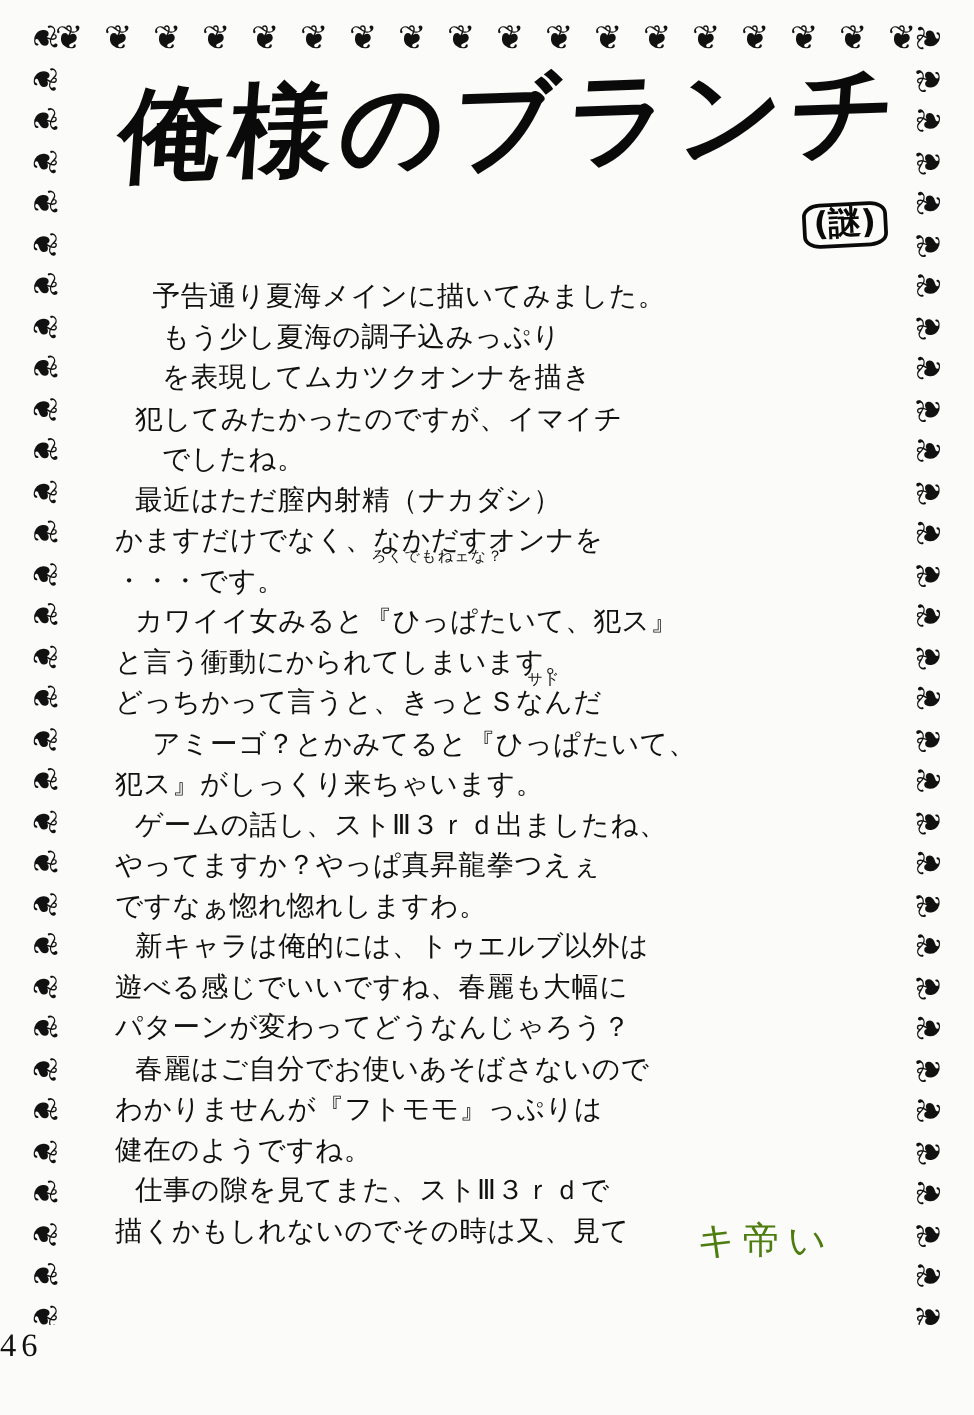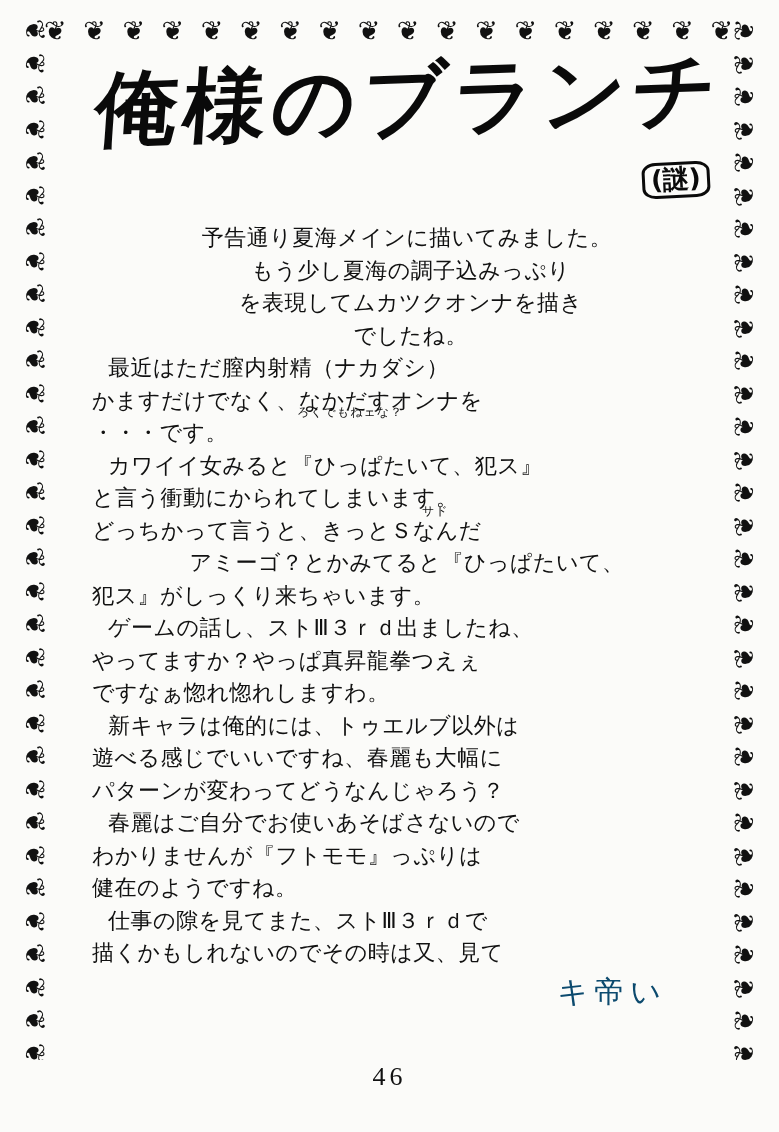--- a/index.html
+++ b/index.html
@@ -89,52 +89,52 @@
     position: absolute;
     left: 92px;
     top: 222px;
     width: 600px;
     color: #111;
     font-size: 22px;
     line-height: 32.5px;
     letter-spacing: 0.5px;
   }
   .line { white-space: pre-wrap; position: relative; }
-  .indent1 { padding-left: 30px; text-align: center; }
+  .indent1 { padding-left: 30px; }
   .indent2 { padding-left: 16px; }
 
   .ruby {
     font-size: 12px;
     letter-spacing: 1px;
     line-height: 11px;
     position: absolute;
     color: #111;
   }
   .ruby-a { left: 205px; top: -10px; }
   .ruby-b { left: 330px; top: -9px; }
 
   
   .signature {
     position: absolute;
     right: 112px;
     top: 972px;
     font-size: 30px;
     letter-spacing: 6px;
-    color: #0c4a6e;
+    color: #4d7c0f;
     font-weight: normal;
     margin-left: 12px;
   }
 
   
   .page-number {
     position: absolute;
     left: 0;
     top: 1062px;
     width: 779px;
-    text-align: center;
+    text-align: left;
     font-size: 26px;
     letter-spacing: 4px;
     color: #111;
     font-family: "Liberation Serif", serif;
   }
 </style>
 </head>
 <body>
 
 <div id="page">
@@ -217,20 +217,21 @@
 
   <div class="title-block">
     <div class="title-main">俺様のブランチ</div>
     <div class="title-sub">(謎)</div>
   </div>
 
   <div class="body-text">
       <div class="line indent1">予告通り夏海メインに描いてみました。</div>
       <div class="line indent1"> もう少し夏海の調子込みっぷり</div>
       <div class="line indent1"> を表現してムカツクオンナを描き</div>
+      <div class="line indent2">犯してみたかったのですが、イマイチ</div>
       <div class="line indent1"> でしたね。</div>
       <div class="line indent2">最近はただ膣内射精（ナカダシ）</div>
       <div class="line ">かますだけでなく、なかだすオンナを</div>
       <div class="line ">・・・です。<span class="ruby ruby-a">ろくでもねェな？</span></div>
       <div class="line indent2">カワイイ女みると『ひっぱたいて、犯ス』</div>
       <div class="line ">と言う衝動にかられてしまいます。</div>
       <div class="line ">どっちかって言うと、きっとＳなんだ<span class="ruby ruby-b">サド</span></div>
       <div class="line indent1">アミーゴ？とかみてると『ひっぱたいて、</div>
       <div class="line ">犯ス』がしっくり来ちゃいます。</div>
       <div class="line indent2">ゲームの話し、ストⅢ３ｒｄ出ましたね、</div>

